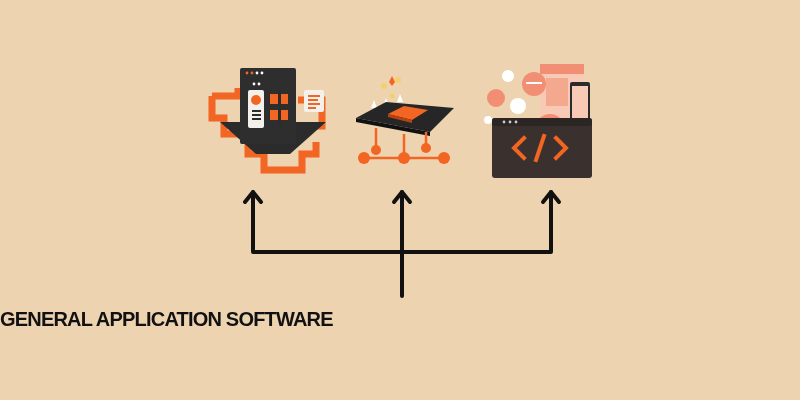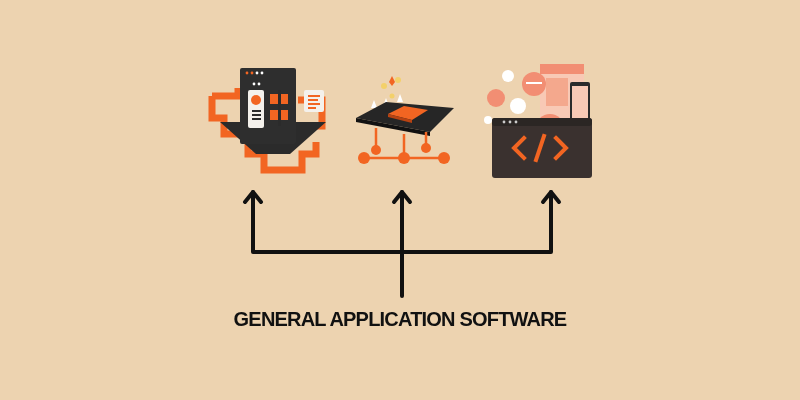--- a/index.html
+++ b/index.html
@@ -10,21 +10,20 @@
       font-family: "Liberation Sans", sans-serif;
     }
     .stage { position: absolute; inset: 0; }
     .icon-wrap { position: absolute; }
     #icon-left { left: 198px; top: 66px; width: 138px; height: 112px; }
     #icon-mid { left: 352px; top: 74px; width: 106px; height: 94px; }
     #icon-right { left: 484px; top: 62px; width: 112px; height: 118px; }
     .connector { position: absolute; left: 0; top: 0; }
     .label {
       position: absolute; left: 0; right: 0; top: 308px;
-      text-align: center;
       font-weight: bold; font-size: 20px; letter-spacing: -0.8px;
       color: #111;
     }
   </style>
 </head>
 <body>
 
 <div class="stage">
 
   <div class="icon-wrap" id="icon-left">

